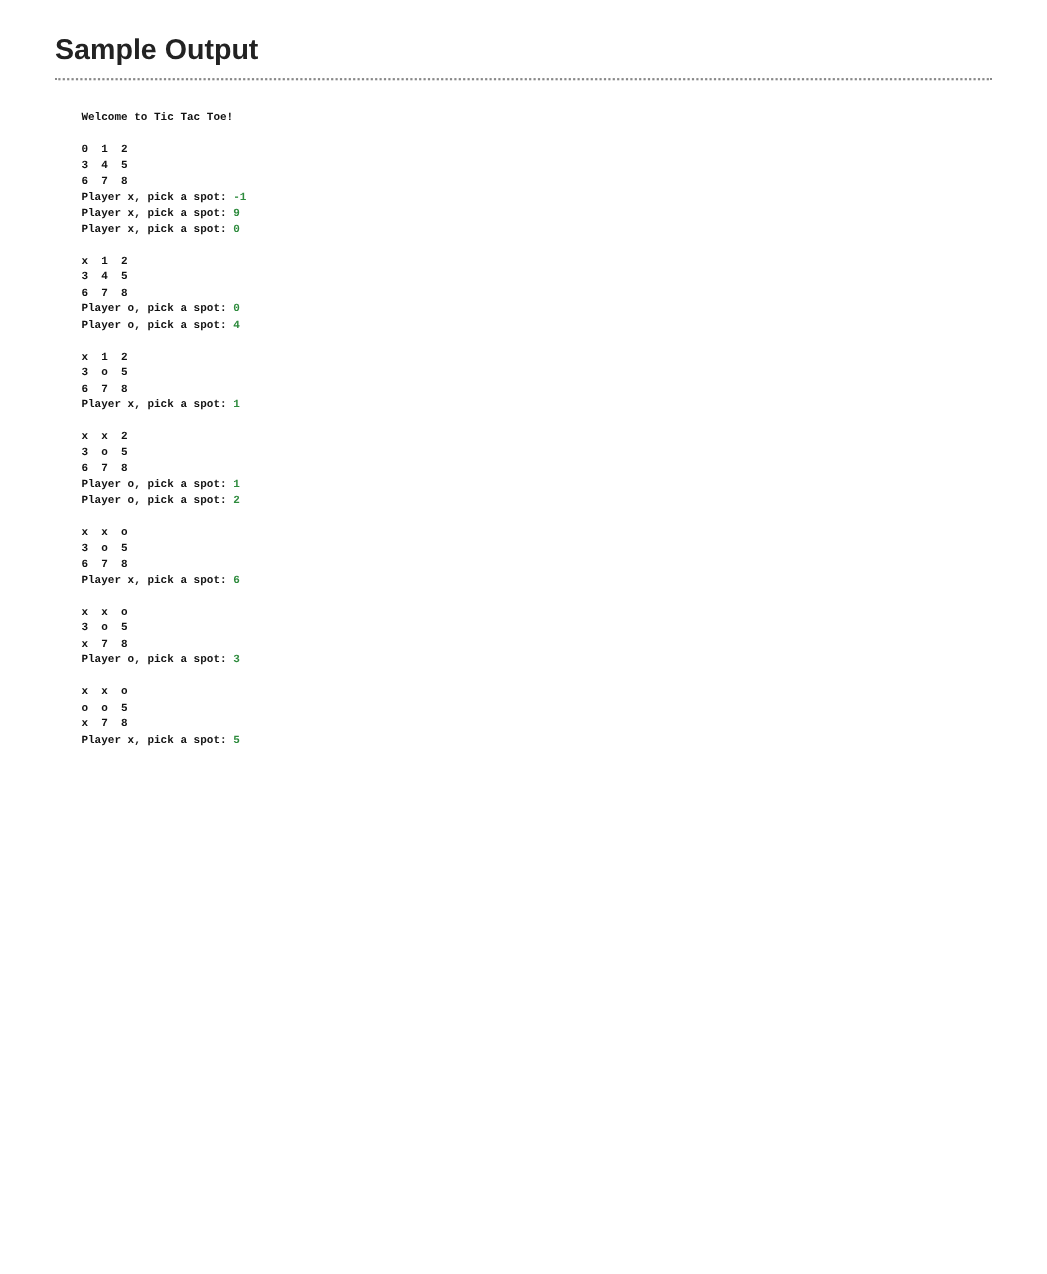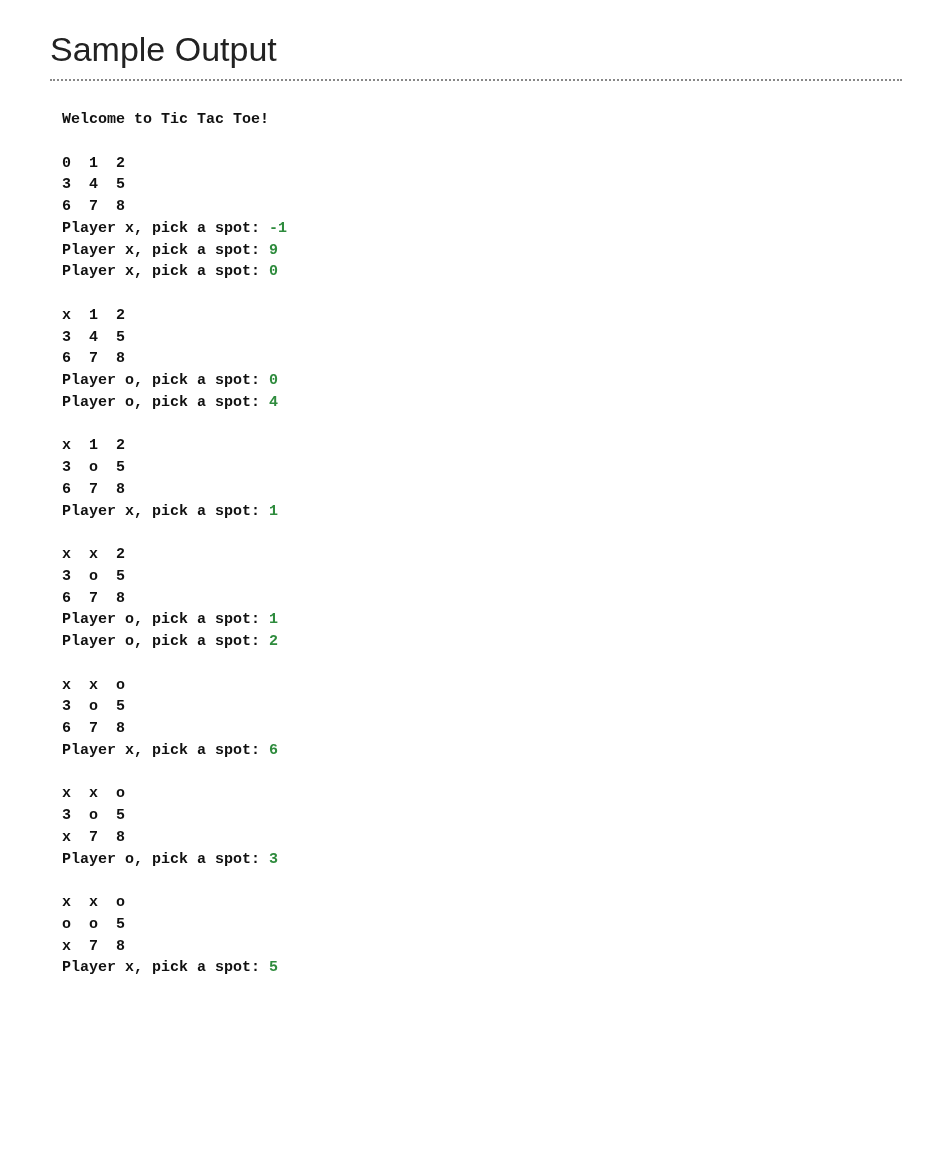--- a/index.html
+++ b/index.html
@@ -4,37 +4,37 @@
   <style>
     * { box-sizing: border-box; }
     body {
       font-family: -apple-system, BlinkMacSystemFont, "Segoe UI", Helvetica, Arial, sans-serif;
       margin: 0;
       padding: 30px 50px;
       background: #fff;
       color: #111;
     }
     .heading {
-      font-size: 34px;
-      font-weight: 400;
+      font-size: 26px;
+      font-weight: 700;
       margin: 0 0 10px 0;
       color: #222;
     }
     .dotted-rule {
       border: none;
       border-top: 2px dotted #888;
       margin: 0 0 28px 0;
     }
     .code-block {
       font-family: "Consolas", "Menlo", "Monaco", "Courier New", monospace;
-      font-size: 15px;
+      font-size: 10px;
       font-weight: 700;
       line-height: 1.45;
       white-space: pre;
-      margin: 4px;
+      margin: 16px;
       padding: 0 0 0 8px;
       color: #111;
     }
     .inp { color: #2e8b3d; }
   </style>
 </head>
 <body>
 
 <h2 class="heading">Sample Output</h2>
 <hr class="dotted-rule">

